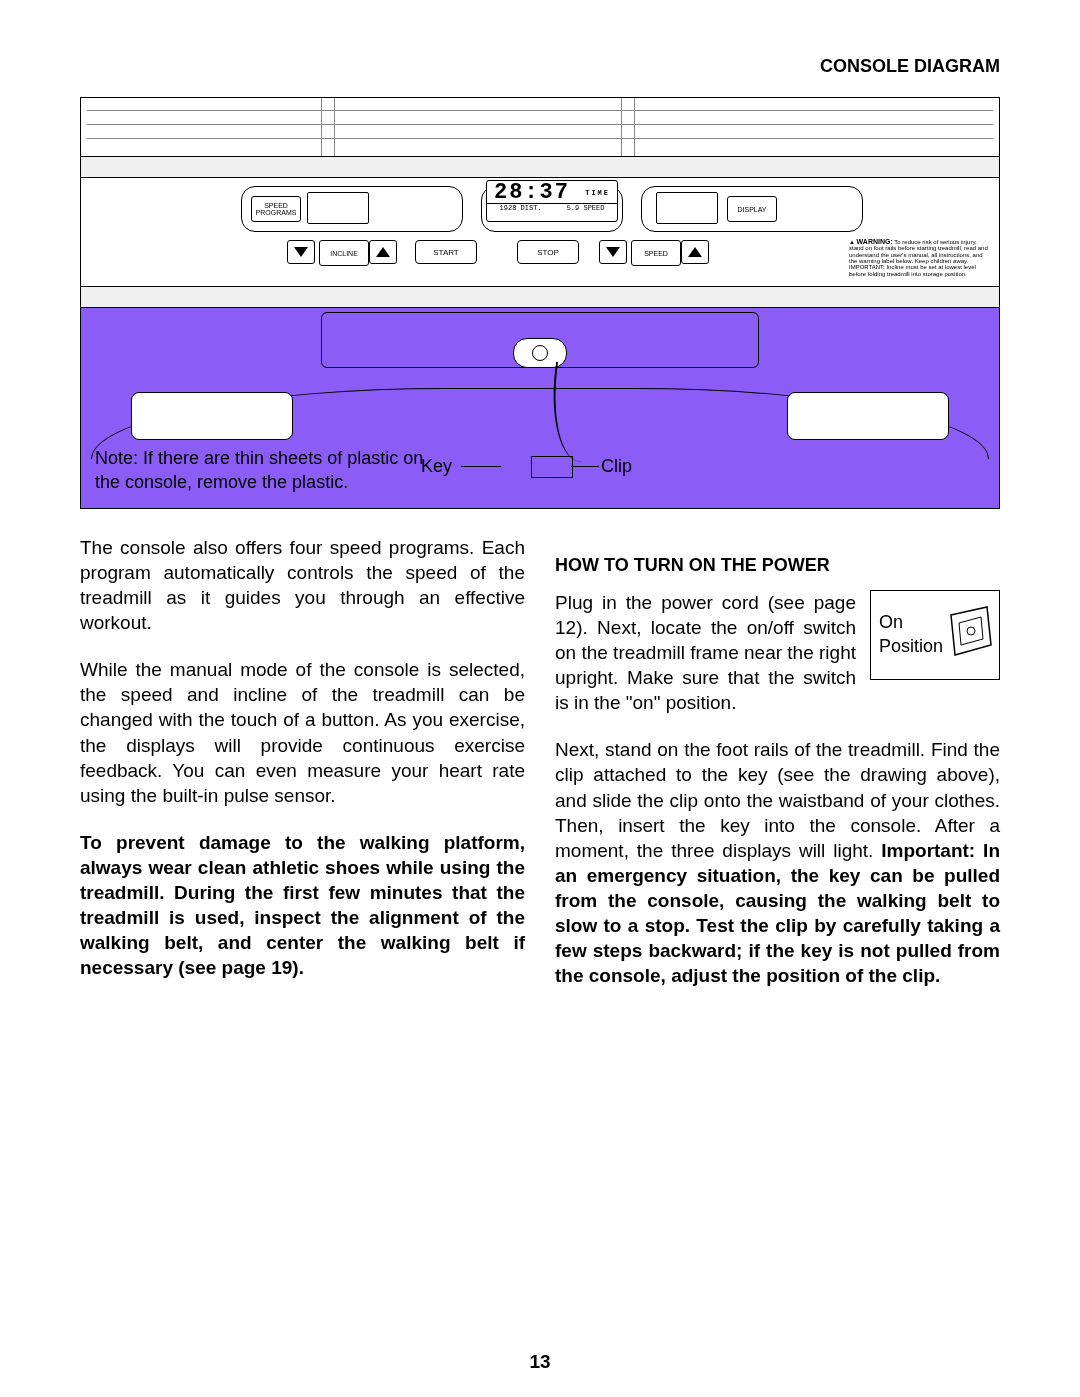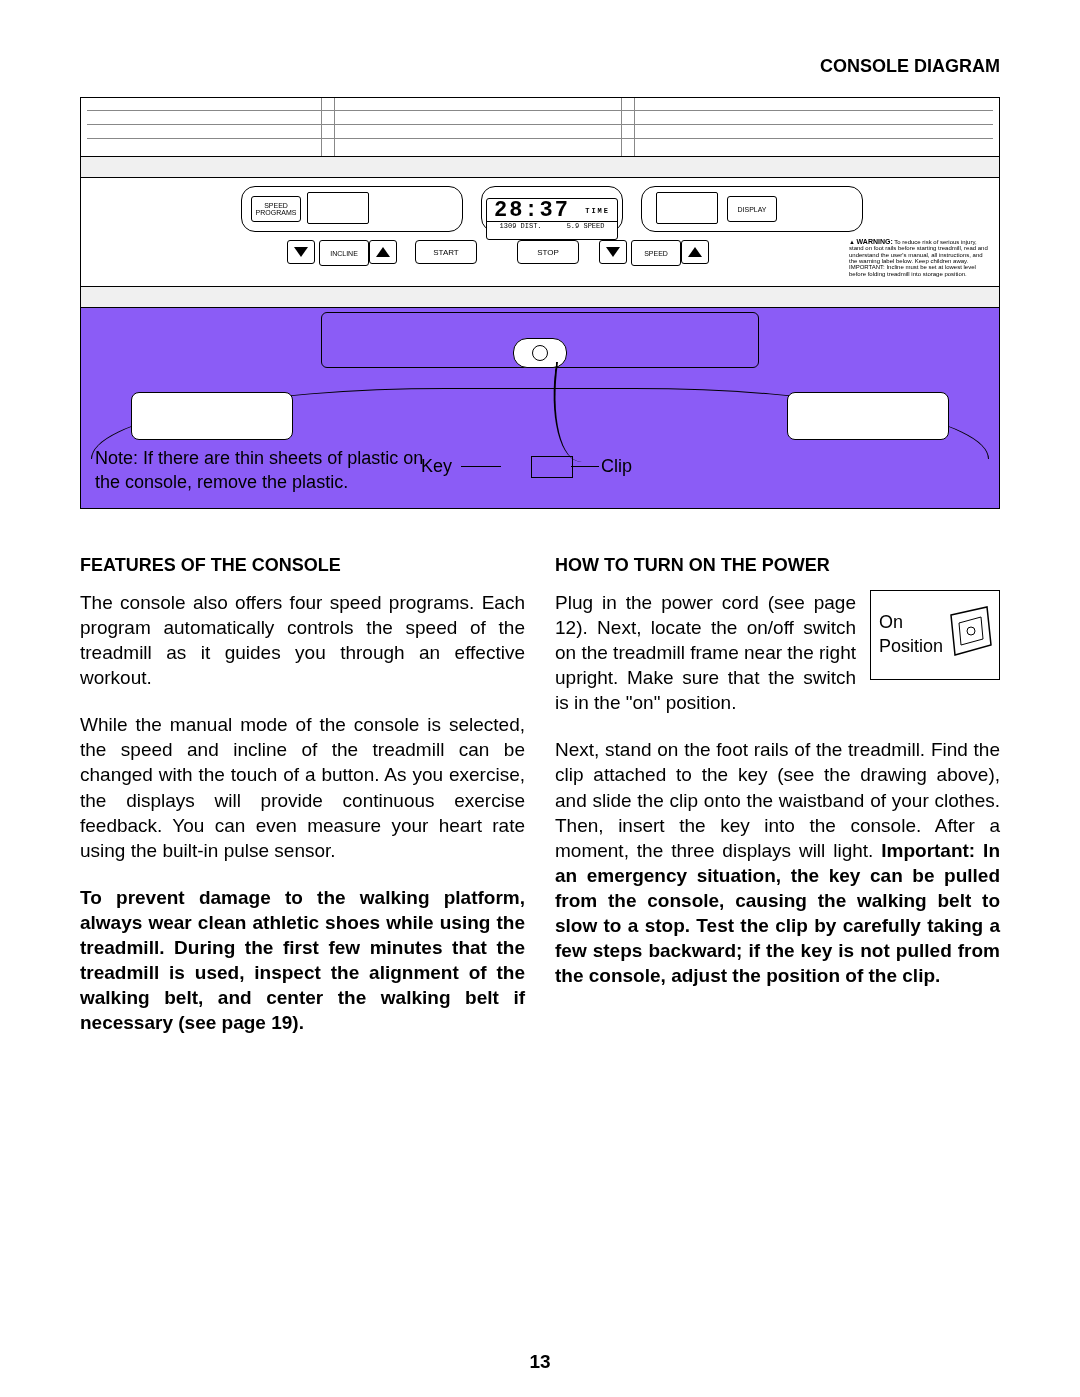--- a/index.html
+++ b/index.html
@@ -93,21 +93,21 @@
     padding:1px 2px;
   }
   .mini-display {
     position:absolute;
     border:1px solid #000;
     border-radius:2px;
     background:#fff;
   }
   .lcd {
     position:absolute;
-    left:405px; top:20px; width:130px; height:40px;
+    left:405px; top:2px; width:130px; height:40px;
     border:1px solid #000;
     border-radius:3px;
     background:#fff;
     font-family: "Courier New", monospace;
     text-align:center;
   }
   .lcd .big { font-size:22px; font-weight:bold; letter-spacing:2px; line-height:20px; padding-top:2px;}
   .lcd .small-row { font-size:7px; display:flex; justify-content:space-around; border-top:1px solid #000;}
   .tri-btn {
     position:absolute; width:26px; height:22px;
@@ -228,21 +228,21 @@
       <div class="group-outline right"></div>
 
       <div class="lbl-btn" style="left:170px; top:18px; width:44px; height:22px; white-space:pre;">SPEED
 PROGRAMS</div>
       <div class="mini-display" style="left:226px; top:14px; width:60px; height:30px;"></div>
 
       <div class="lcd">
         <div class="big"><span>28:37</span>
           <span style="font-size:7px; vertical-align:top;">TIME</span></div>
         <div class="small-row">
-          <span><span>1309</span>
+          <span><span>1928</span>
             <span>DIST.</span></span>
           <span><span>5.9</span>
             <span>SPEED</span></span>
         </div>
       </div>
 
       <div class="mini-display" style="left:575px; top:14px; width:60px; height:30px;"></div>
       <div class="lbl-btn" style="left:646px; top:18px; width:44px; height:22px;">DISPLAY</div>
 
       <div class="tri-btn" style="left:206px; top:62px;">
@@ -285,21 +285,20 @@
       <div class="clip-box"></div>
       <div class="clip-leader"></div>
       <div class="clip-callout">Clip</div>
 
       <div class="note-text">Note: If there are thin sheets of plastic on the console, remove the plastic.</div>
     </div>
   </div>
 
   <div class="two-col">
     <div class="col">
-      <div class="h-sub">FEATURES OF THE CONSOLE</div>
       <div class="body-text">
         <p>The console also offers four speed programs. Each program automatically controls the speed of the treadmill as it guides you through an effective workout.</p>
         <p>While the manual mode of the console is selected, the speed and incline of the treadmill can be changed with the touch of a button. As you exercise, the displays will provide continuous exercise feedback. You can even measure your heart rate using the built-in pulse sensor.</p>
         <p class="bold">To prevent damage to the walking platform, always wear clean athletic shoes while using the treadmill. During the first few minutes that the treadmill is used, inspect the alignment of the walking belt, and center the walking belt if necessary (see page 19).</p>
       </div>
     </div>
 
     <div class="col">
       <div class="h-sub">HOW TO TURN ON THE POWER</div>
       <div class="body-text">

